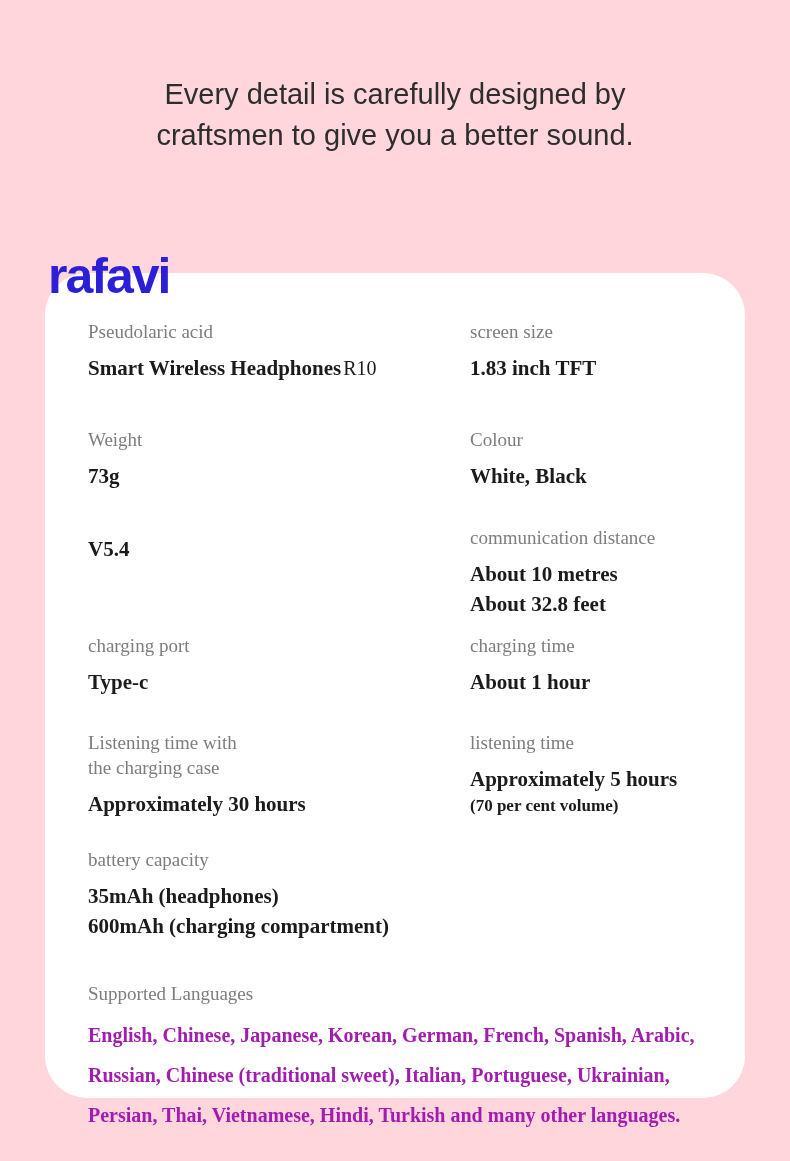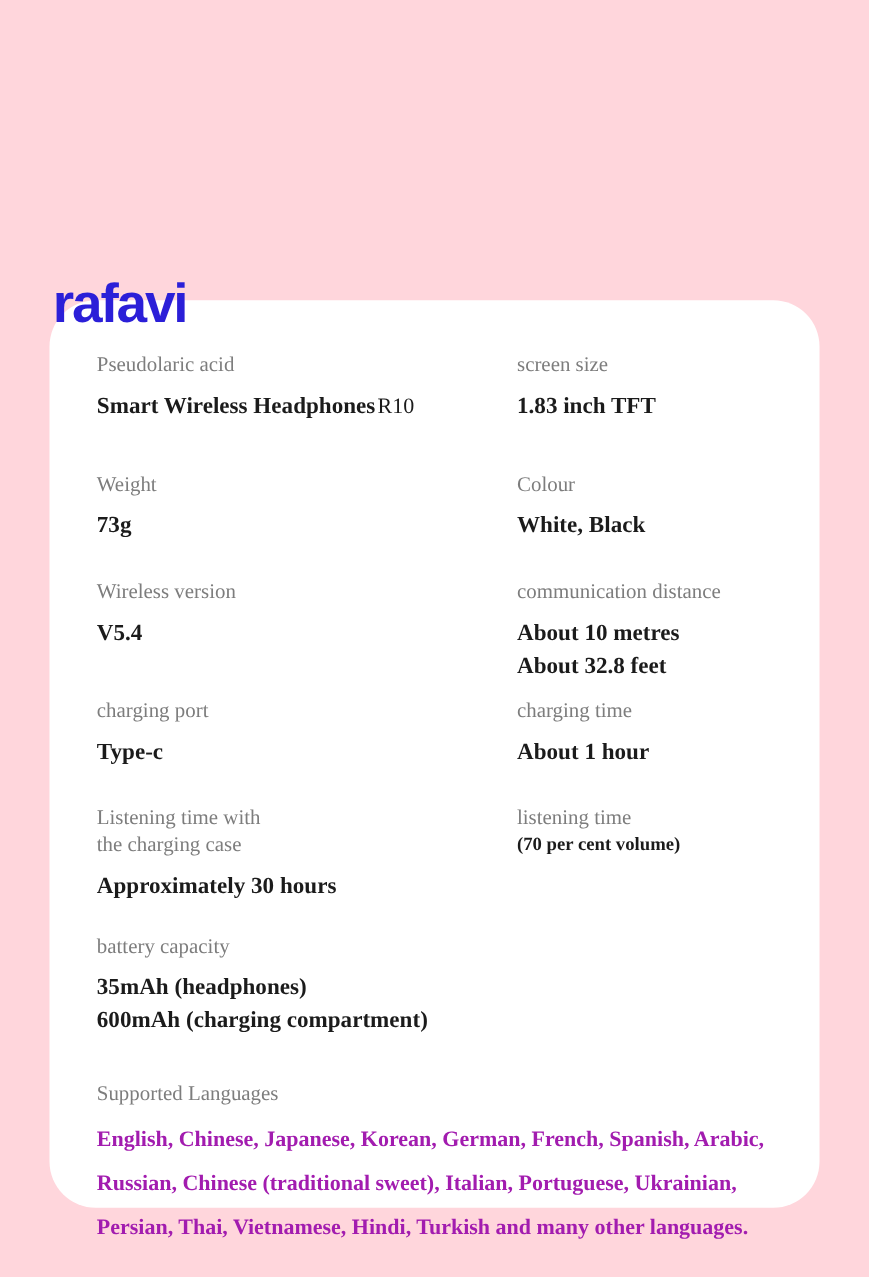--- a/index.html
+++ b/index.html
@@ -83,20 +83,24 @@
     color:#a21caf;
     margin-top:9px;
     line-height:40px;
     max-width:650px;
   }
 </style>
 </head>
 <body>
 
 <div class="header">
+  <div class="subtitle">
+    <div>Every detail is carefully designed by</div>
+    <div>craftsmen to give you a better sound.</div>
+  </div>
 </div>
 
 <div class="logo">rafavi</div>
 
 <div class="card">
 
   <div class="spec-row row-1">
     <div class="cell-left">
       <div class="spec-label">Pseudolaric acid</div>
       <div class="spec-value nowrap"><span>Smart Wireless Headphones</span><span class="model-suffix">R10</span></div>
@@ -113,21 +117,20 @@
       <div class="spec-value">73g</div>
     </div>
     <div class="cell-right">
       <div class="spec-label">Colour</div>
       <div class="spec-value">White, Black</div>
     </div>
   </div>
 
   <div class="spec-row row-3">
     <div class="cell-left">
-      <div class="spec-label">Wireless version</div>
       <div class="spec-value">V5.4</div>
     </div>
     <div class="cell-right">
       <div class="spec-label nowrap">communication distance</div>
       <div class="spec-value">
         <div class="nowrap">About 10 metres</div>
         <div class="nowrap">About 32.8 feet</div>
       </div>
     </div>
   </div>
@@ -146,20 +149,21 @@
   <div class="spec-row row-5">
     <div class="cell-left">
       <div class="spec-label">
         <div>Listening time with</div>
         <div>the charging case</div>
       </div>
       <div class="spec-value nowrap">Approximately 30 hours</div>
     </div>
     <div class="cell-right">
       <div class="spec-label">listening time</div>
+      <div class="spec-value nowrap">Approximately 5 hours</div>
       <div class="note nowrap">(70 per cent volume)</div>
     </div>
   </div>
 
   <div class="spec-row row-6">
     <div class="cell-left">
       <div class="spec-label">battery capacity</div>
       <div class="spec-value">
         <div class="nowrap">35mAh (headphones)</div>
         <div class="nowrap">600mAh (charging compartment)</div>

